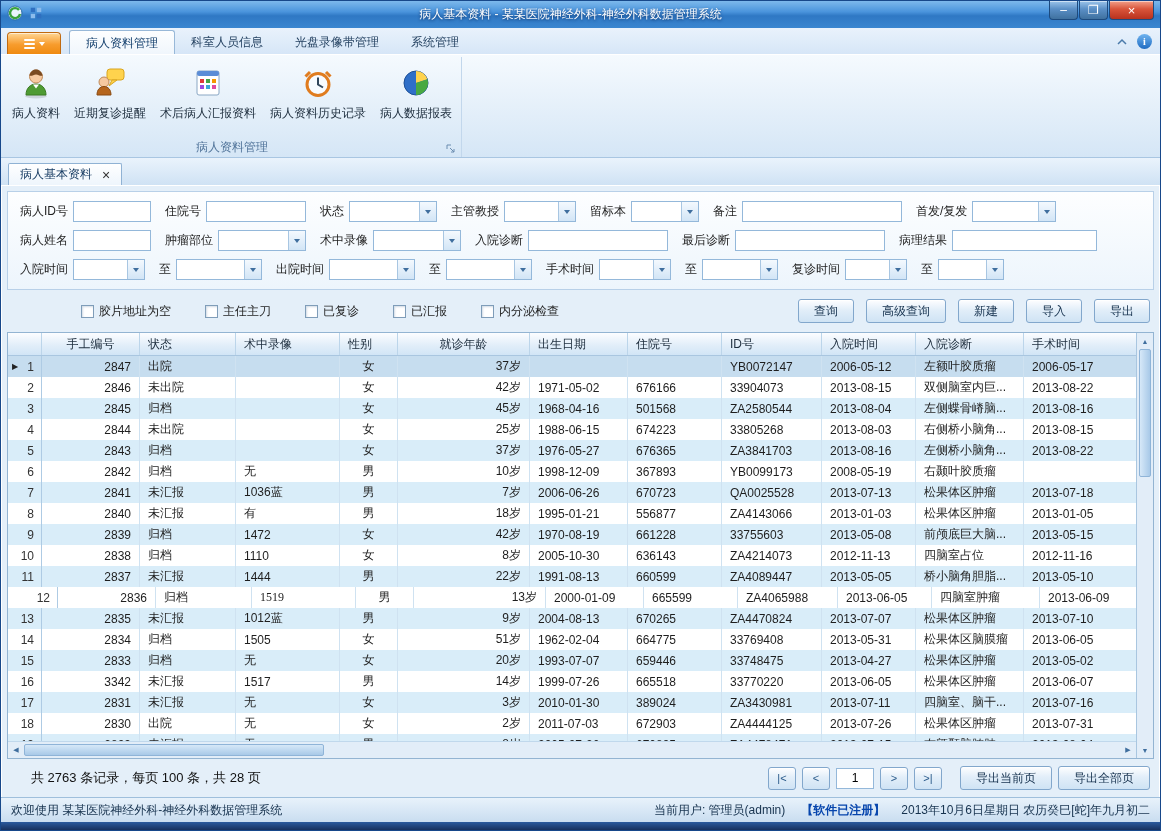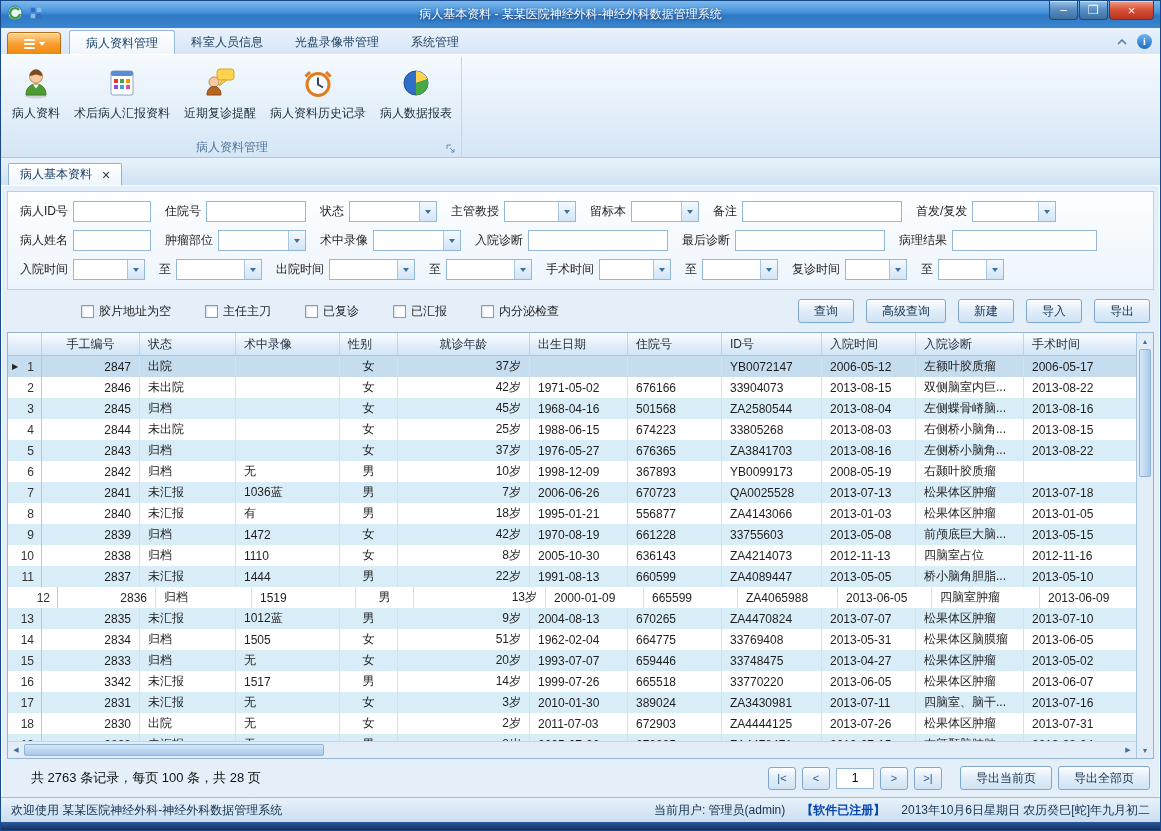--- a/index.html
+++ b/index.html
@@ -169,42 +169,42 @@
                 <path d="M13 17.5l3 4 3-4z" fill="#fff"></path>
                 <circle cx="16" cy="9.5" r="6.5" fill="#f6c9a0" stroke="#c08a58"></circle>
                 <path d="M9.5 8.5c1-4.2 3.8-6 6.5-6s5.5 1.8 6.5 6c-2 1.2-4-1-6.5-1s-4.5 2.2-6.5 1z" fill="#7a4a21"></path>
               </svg>
             </span>
             <span>病人资料</span>
           </div>
           <div class="rbtn">
             <span class="ricon">
               <svg width="32" height="32" viewBox="0 0 32 32">
+                <rect x="13" y="2" width="17" height="11" rx="3" fill="#ffd34d" stroke="#d9a520"></rect>
+                <path d="M18 13l-3 6 8-6z" fill="#ffd34d" stroke="#d9a520"></path>
+                <circle cx="10" cy="15" r="5" fill="#f6c9a0" stroke="#c08a58"></circle>
+                <path d="M3 28c0-5.5 3-8.5 7-8.5s7 3 7 8.5z" fill="#b5651d" stroke="#8a4a12"></path>
+              </svg>
+            </span>
+            <span>近期复诊提醒</span>
+          </div>
+          <div class="rbtn">
+            <span class="ricon">
+              <svg width="32" height="32" viewBox="0 0 32 32">
                 <rect x="5" y="4" width="22" height="24" rx="2" fill="#fff" stroke="#8aa7c4"></rect>
                 <rect x="5" y="4" width="22" height="5" rx="2" fill="#5b8dd6"></rect>
                 <rect x="8" y="12" width="4" height="4" fill="#e03a3a"></rect>
                 <rect x="14" y="12" width="4" height="4" fill="#44a444"></rect>
                 <rect x="20" y="12" width="4" height="4" fill="#f59600"></rect>
                 <rect x="8" y="18" width="4" height="4" fill="#9b4ae0"></rect>
                 <rect x="14" y="18" width="4" height="4" fill="#3aa7d8"></rect>
                 <rect x="20" y="18" width="4" height="4" fill="#e04aa0"></rect>
               </svg>
             </span>
             <span>术后病人汇报资料</span>
-          </div>
-          <div class="rbtn">
-            <span class="ricon">
-              <svg width="32" height="32" viewBox="0 0 32 32">
-                <rect x="13" y="2" width="17" height="11" rx="3" fill="#ffd34d" stroke="#d9a520"></rect>
-                <path d="M18 13l-3 6 8-6z" fill="#ffd34d" stroke="#d9a520"></path>
-                <circle cx="10" cy="15" r="5" fill="#f6c9a0" stroke="#c08a58"></circle>
-                <path d="M3 28c0-5.5 3-8.5 7-8.5s7 3 7 8.5z" fill="#b5651d" stroke="#8a4a12"></path>
-              </svg>
-            </span>
-            <span>近期复诊提醒</span>
           </div>
           <div class="rbtn">
             <span class="ricon">
               <svg width="32" height="32" viewBox="0 0 32 32">
                 <path d="M8 5L3.5 9.5M24 5l4.5 4.5" stroke="#e07c1f" stroke-width="3" fill="none"></path>
                 <circle cx="16" cy="17.5" r="11" fill="#f8fbff" stroke="#e07c1f" stroke-width="3"></circle>
                 <path d="M16 10.5v7l5 3" stroke="#33475c" stroke-width="2" fill="none"></path>
               </svg>
             </span>
             <span>病人资料历史记录</span>
@@ -629,21 +629,21 @@
               <div class="gc" style="flex: 0 0 94px; width: 94px;">2013-05-05</div>
               <div class="gc" style="flex: 0 0 108px; width: 108px;">桥小脑角胆脂...</div>
               <div class="gc" style="flex: 1 0 114px; width: 114px;">2013-05-10</div>
             </div>
             <div class="grid-row even">
               <div class="gc indicator" style="flex: 0 0 34px; width: 34px; margin-left: 16px;">
                 <span>12</span>
               </div>
               <div class="gc right" style="flex: 0 0 98px; width: 98px;">2836</div>
               <div class="gc" style="flex: 0 0 96px; width: 96px;">归档</div>
-              <div class="gc" style="flex: 0 0 104px; width: 104px;">1519</div>
+              <div class="gc" style="flex: 0 0 104px; width: 104px; font-family: Liberation Serif, serif;">1519</div>
               <div class="gc center" style="flex: 0 0 58px; width: 58px;">男</div>
               <div class="gc right" style="flex: 0 0 132px; width: 132px;">13岁</div>
               <div class="gc" style="flex: 0 0 98px; width: 98px;">2000-01-09</div>
               <div class="gc" style="flex: 0 0 94px; width: 94px;">665599</div>
               <div class="gc" style="flex: 0 0 100px; width: 100px;">ZA4065988</div>
               <div class="gc" style="flex: 0 0 94px; width: 94px;">2013-06-05</div>
               <div class="gc" style="flex: 0 0 108px; width: 108px;">四脑室肿瘤</div>
               <div class="gc" style="flex: 1 0 114px; width: 114px;">2013-06-09</div>
             </div>
             <div class="grid-row odd">

